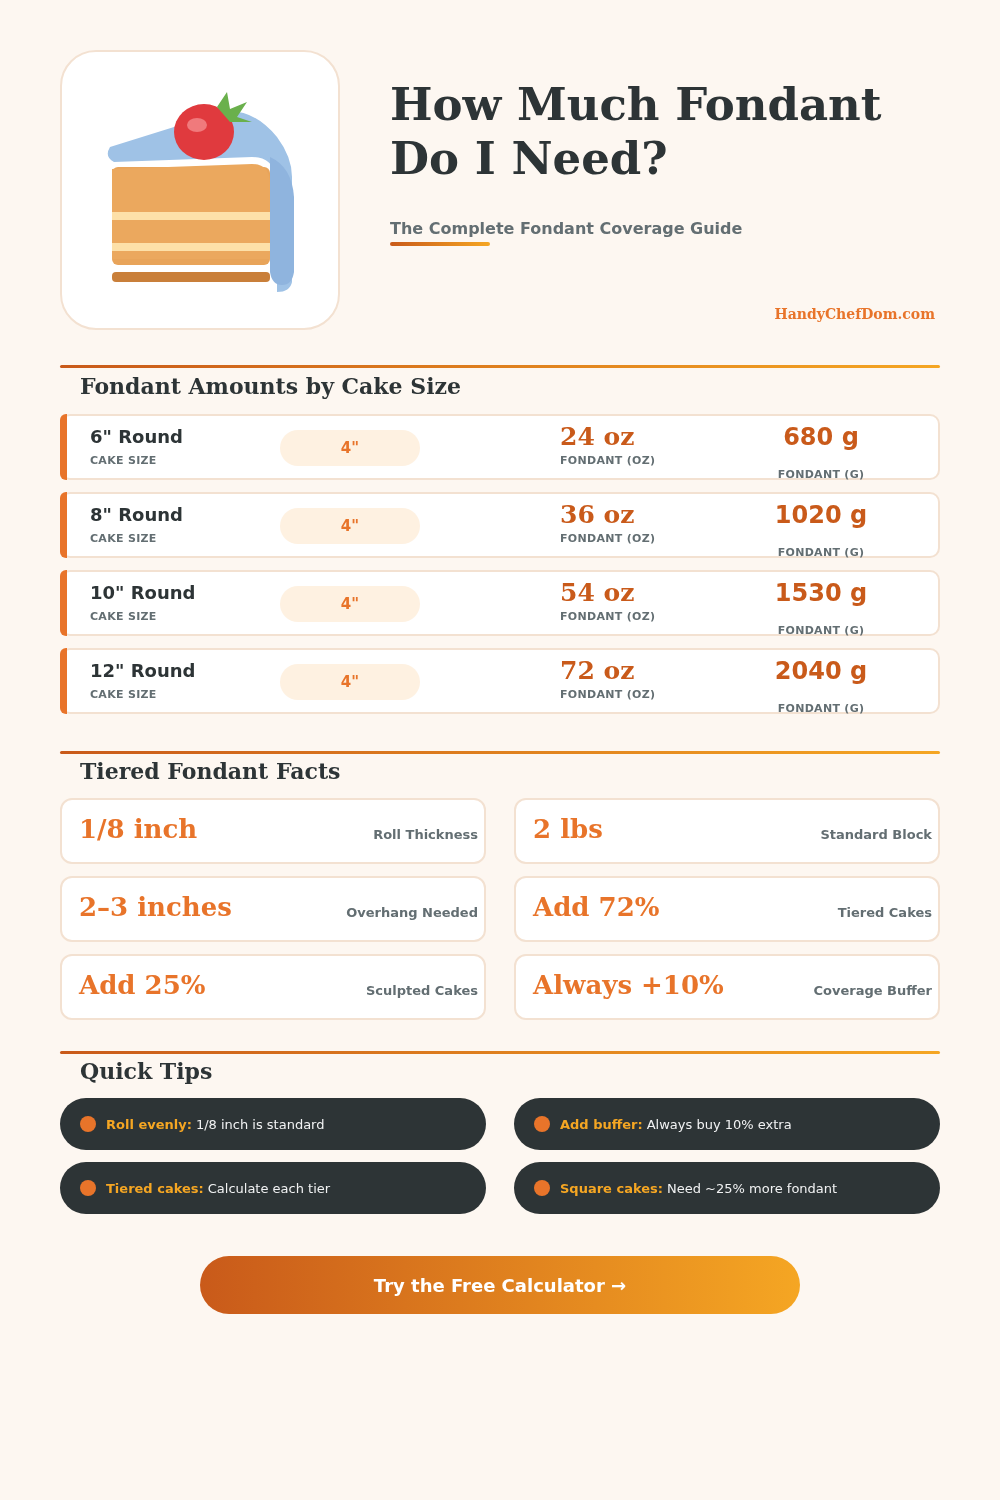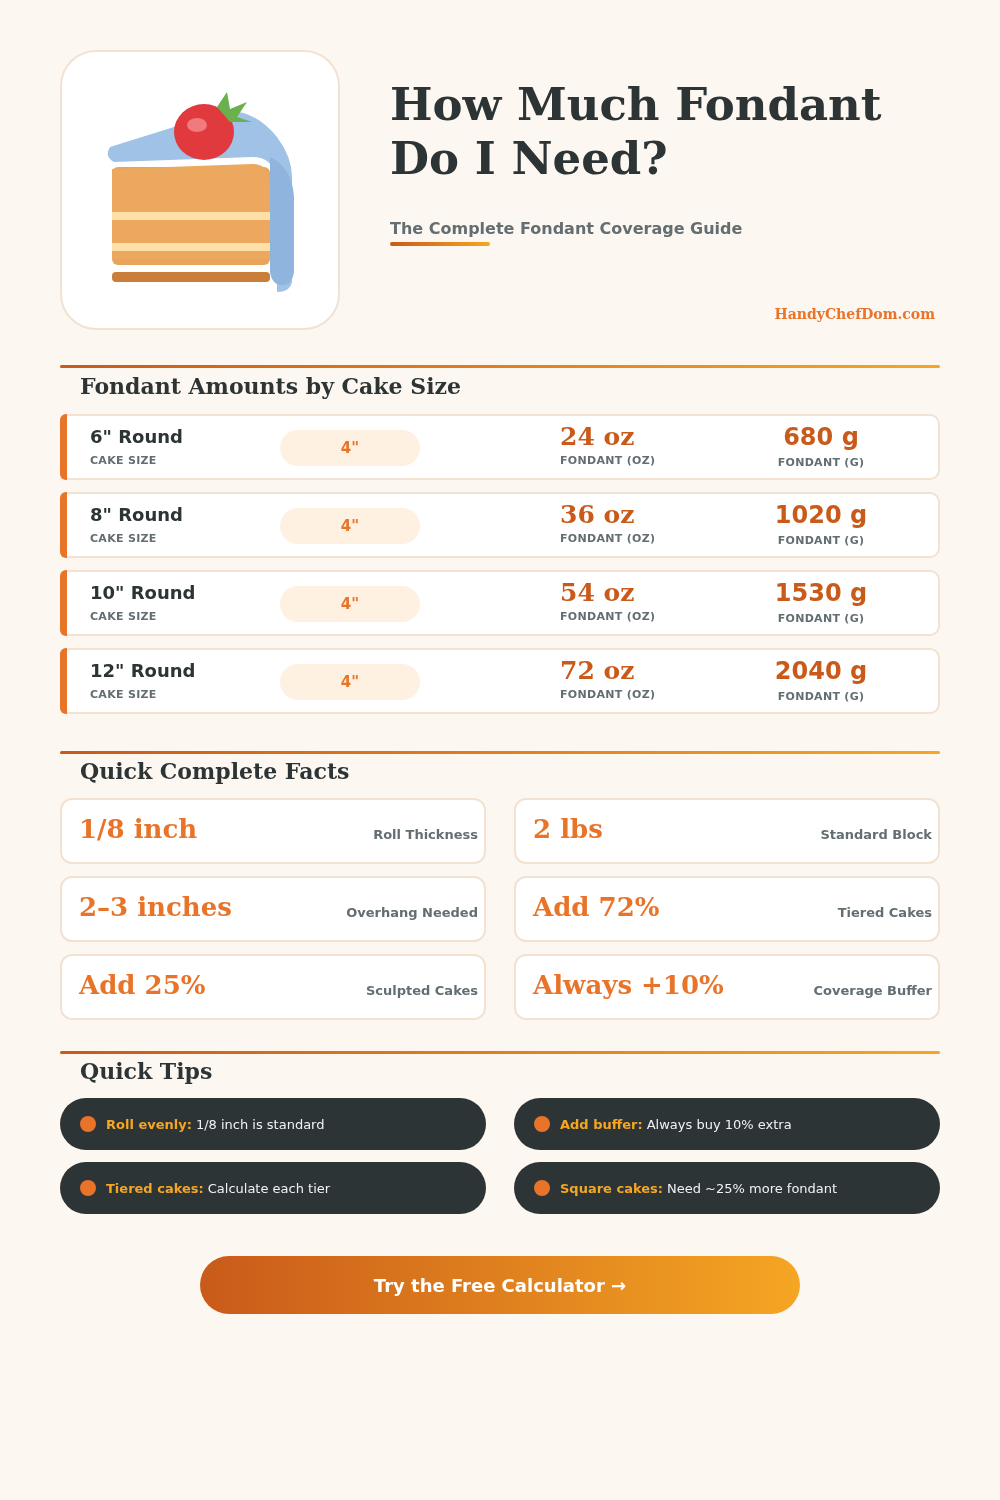--- a/index.html
+++ b/index.html
@@ -53,21 +53,21 @@
   .size-label { position: absolute; left: 28px; top: 38px; font-weight: bold; font-size: 11px; color: #636e72; letter-spacing: 0.3px; }
   .height-pill {
     position: absolute; left: 218px; top: 14px; width: 140px; height: 36px; border-radius: 18px;
     background: #fef1e1; color: #e8742a; font-weight: bold; font-size: 15px;
     display: flex; align-items: center; justify-content: center;
   }
   .oz-val { position: absolute; left: 498px; top: 6px; font-family: "DejaVu Serif", serif; font-weight: bold; font-size: 25px; color: #c95a1a; }
   .oz-label { position: absolute; left: 498px; top: 38px; font-weight: bold; font-size: 11px; color: #636e72; letter-spacing: 0.3px; }
   .g-col { position: absolute; left: 690px; width: 138px; top: 6px; text-align: center; }
   .g-val { display: block; font-weight: bold; font-size: 24px; color: #c95a1a; line-height: 30px; }
-  .g-label { display: block; font-weight: bold; font-size: 11px; color: #636e72; margin-top: 4px; letter-spacing: 0.3px; }
+  .g-label { display: block; font-weight: bold; font-size: 11px; color: #636e72; margin-top: 16px; letter-spacing: 0.3px; }
   .fact-card {
     position: absolute; width: 426px; height: 66px; background: #ffffff;
     border: 2px solid #f3e1d1; border-radius: 12px;
   }
   .fact-val { position: absolute; left: 17px; top: 14px; font-family: "DejaVu Serif", serif; font-weight: bold; font-size: 26px; color: #e8742a; }
   .fact-label { position: absolute; right: 6px; top: 27px; font-weight: bold; font-size: 13px; color: #636e72; }
   .tip {
     position: absolute; width: 426px; height: 52px; background: #2d3436; border-radius: 26px;
     display: flex; align-items: center; padding-left: 20px; font-size: 13px; color: #f1f2f3;
   }
@@ -156,21 +156,21 @@
   <div class="height-pill">4"</div>
   <div class="oz-val">72 oz</div>
   <div class="oz-label">FONDANT (OZ)</div>
   <div class="g-col">
       <span class="g-val">2040 g</span>
       <span class="g-label">FONDANT (G)</span>
     </div>
 </div>
 
 <div class="divider" style="top:751px"></div>
-<div class="section-title" style="top:758px">Quick Complete Facts</div>
+<div class="section-title" style="top:758px">Tiered Fondant Facts</div>
 
 <div class="fact-card" style="left:60px; top:798px">
   <div class="fact-val">1/8 inch</div>
   <div class="fact-label">Roll Thickness</div>
 </div>
 <div class="fact-card" style="left:514px; top:798px">
   <div class="fact-val">2 lbs</div>
   <div class="fact-label">Standard Block</div>
 </div>
 <div class="fact-card" style="left:60px; top:876px">

